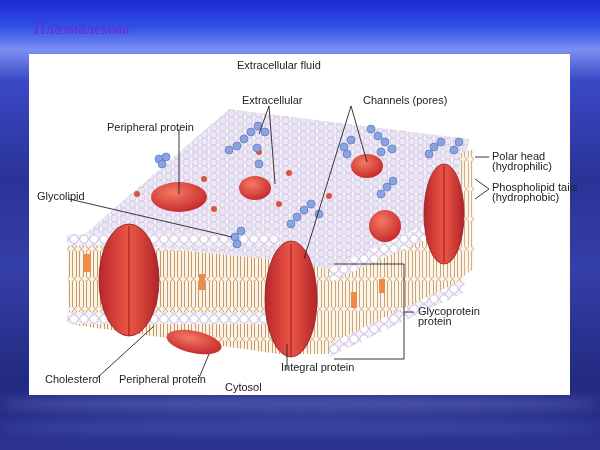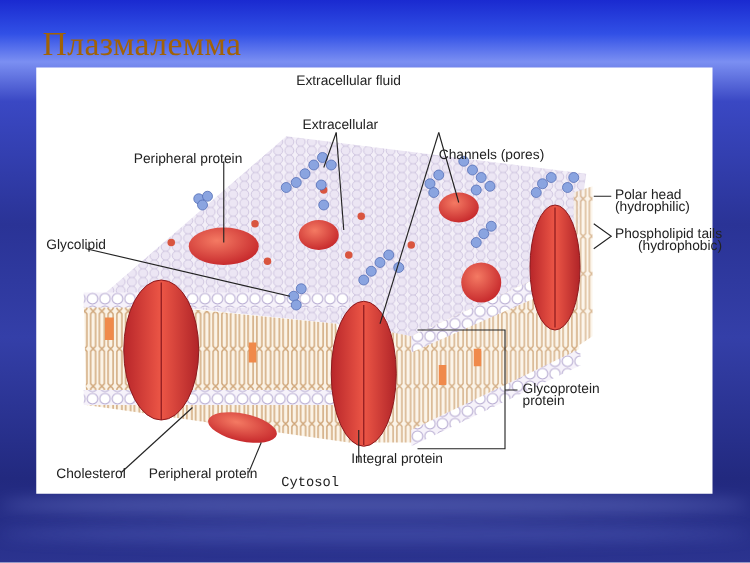--- a/index.html
+++ b/index.html
@@ -4,21 +4,21 @@
 <style>
   html, body { margin:0; padding:0; }
   body {
     width:600px; height:450px; overflow:hidden; position:relative;
     background: linear-gradient(180deg, #1a2ad0 0%, #3150e6 6%, #7b8ff2 11%, #3a48c4 18%, #2a3396 40%, #343fa8 60%, #22297f 85%, #2b338f 100%);
     font-family: "Liberation Sans", sans-serif;
   }
   .streak { position:absolute; left:0; width:600px; border-radius:50%; filter:blur(6px); opacity:.35; }
   .title {
     position:absolute; left:34px; top:20px;
-    font-family: "Liberation Serif", serif; font-size:27px; color:#a16207;
+    font-family: "Liberation Serif", serif; font-size:16px; color:#6d28d9;
     letter-spacing:0.3px;
   }
   .panel {
     position:absolute; left:29px; top:54px; width:541px; height:341px;
     background:#ffffff;
   }
   .panel svg { position:absolute; left:0; top:0; }
   .lbl {
     position:absolute; font-size:11px; color:#222; line-height:10px; white-space:nowrap;
   }
@@ -154,32 +154,32 @@
       <polyline points="305,210 375,210 375,305 305,305"></polyline>
         <line x1="375" y1="258" x2="385" y2="258"></line>
       <line x1="68" y1="324" x2="125" y2="272"></line>
       <line x1="170" y1="324" x2="180" y2="300"></line>
       <line x1="258" y1="316" x2="258" y2="290"></line>
     </g>
   </svg>
 
   <div class="lbl" style="left:208px;top:6px;">Extracellular fluid</div>
   <div class="lbl" style="left:213px;top:41px;">Extracellular</div>
-  <div class="lbl" style="left:322px;top:41px;margin-top:24px;">Channels (pores)</div>
+  <div class="lbl" style="left:334px;top:41px;">Channels (pores)</div>
   <div class="lbl" style="left:78px;top:68px;">Peripheral protein</div>
   <div class="lbl" style="left:8px;top:137px;text-align:center;">Glycolipid</div>
   <div class="lbl" style="left:463px;top:97px;">
     <div>Polar head</div>
     <div>(hydrophilic)</div>
   </div>
-  <div class="lbl" style="left:463px;top:128px;text-align:right;">
+  <div class="lbl" style="left:463px;top:128px;">
     <div>Phospholipid tails</div>
     <div>(hydrophobic)</div>
   </div>
   <div class="lbl" style="left:389px;top:252px;">
     <div>Glycoprotein</div>
     <div>protein</div>
   </div>
   <div class="lbl" style="left:16px;top:320px;text-align:right;">Cholesterol</div>
   <div class="lbl" style="left:90px;top:320px;">Peripheral protein</div>
-  <div class="lbl" style="left:196px;top:328px;font-family:Liberation Mono, monospace;">Cytosol</div>
+  <div class="lbl" style="left:196px;top:328px;">Cytosol</div>
   <div class="lbl" style="left:252px;top:308px;">Integral protein</div>
 </div>
 
 </body></html>

